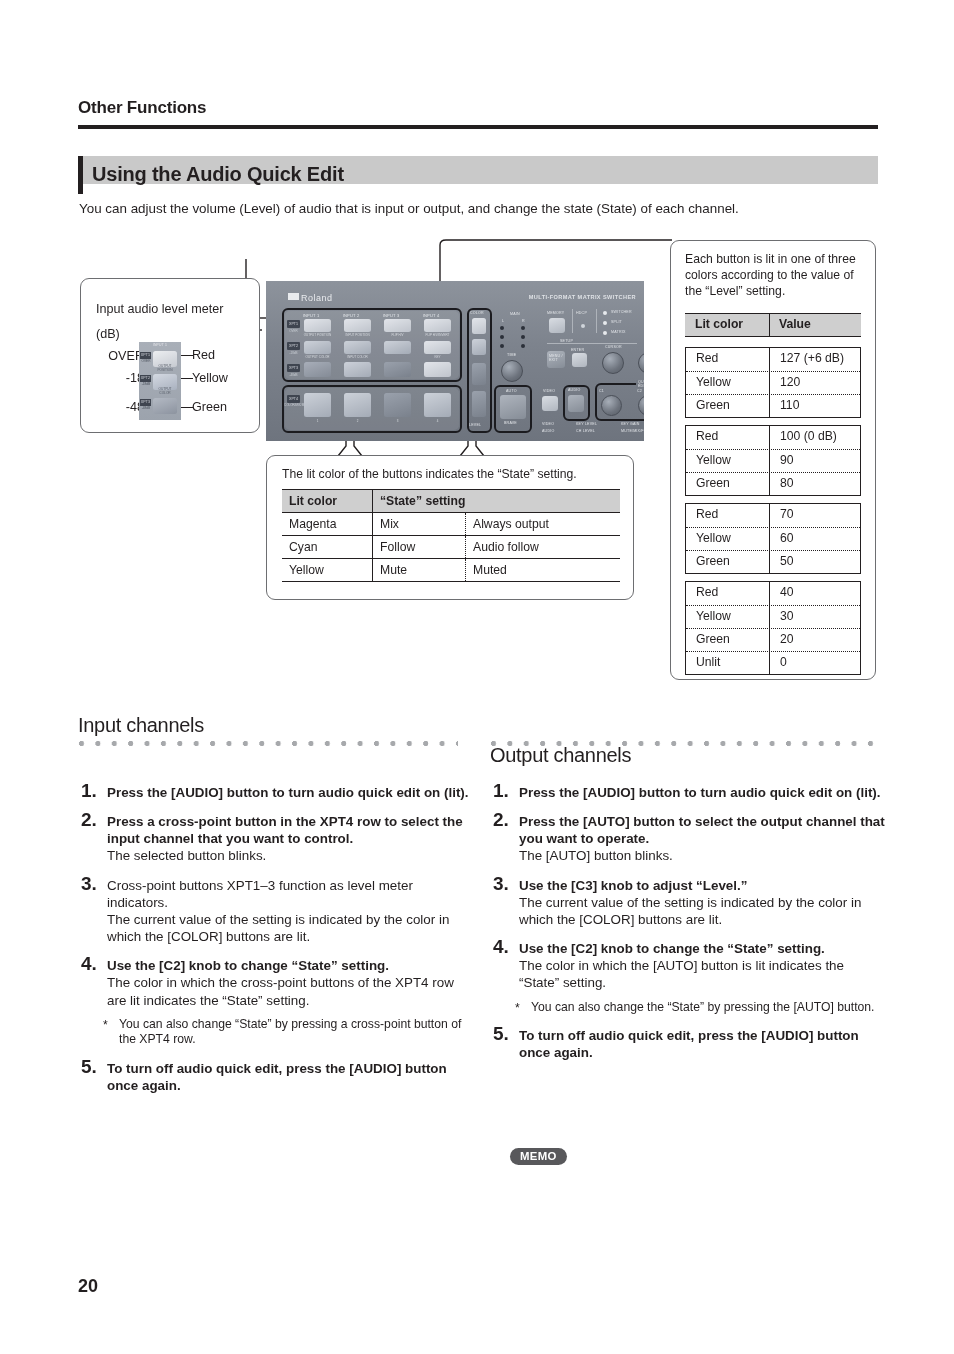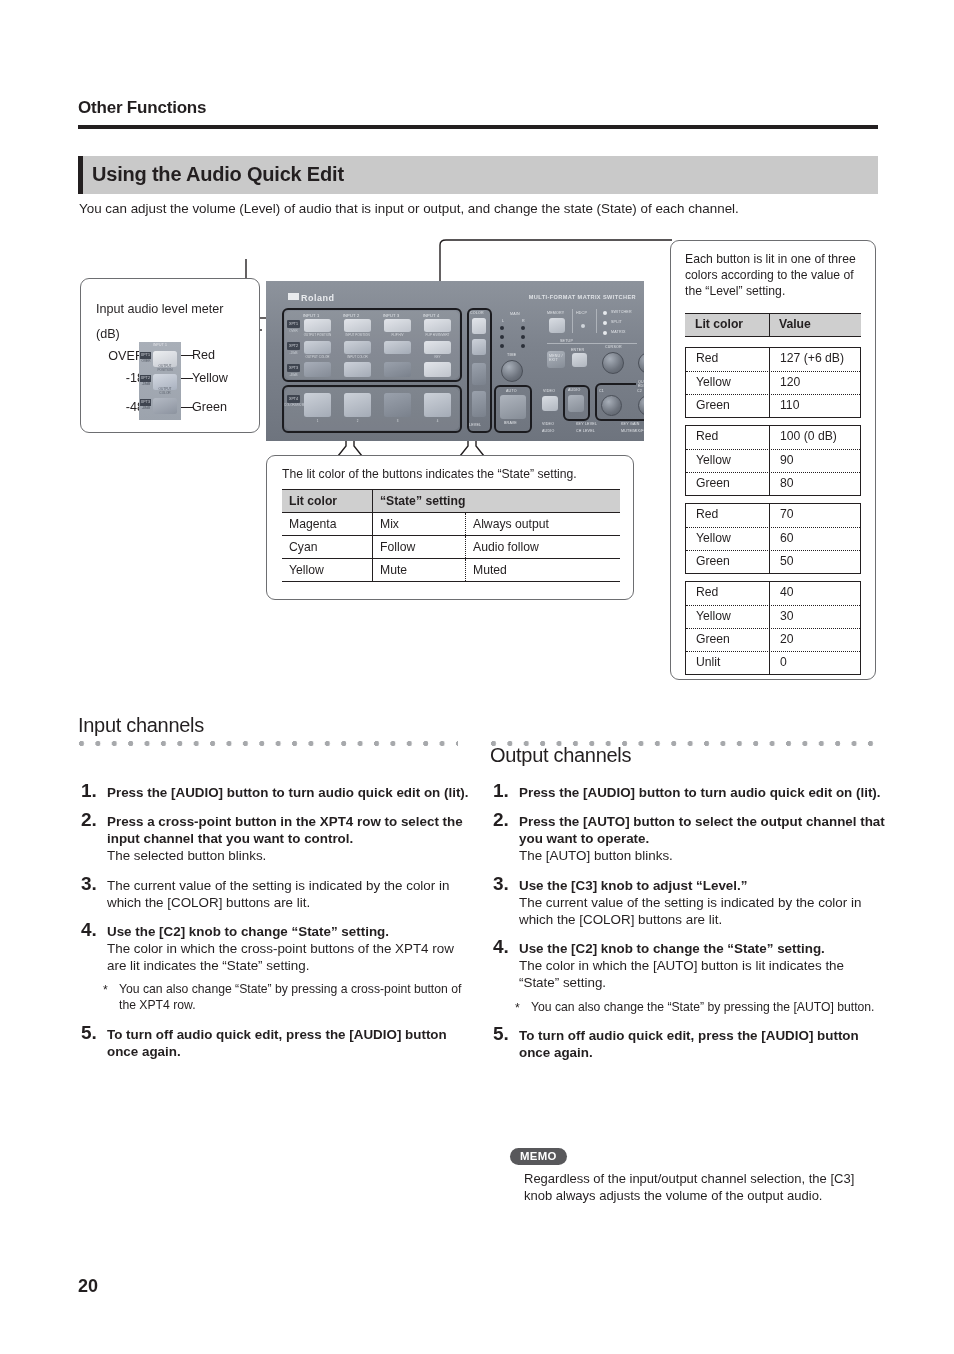--- a/index.html
+++ b/index.html
@@ -18,21 +18,21 @@
     position:absolute;left:78px;top:98px;
     font-size:17px;font-weight:bold;letter-spacing:-0.2px;
     color:#231f20;
   }
   .header-rule{
     position:absolute;left:78px;top:125px;width:800px;height:4px;
     background:#231f20;
   }
 
   .section-band{
-    position:absolute;left:78px;top:156px;width:800px;height:38px;
+    position:absolute;left:78px;top:156px;width:800px;height:28px;
     background:#c9c9c9;
   }
   .section-band-bar{
     position:absolute;left:0;top:0;width:5px;height:38px;background:#231f20;
   }
   .section-band-title{
     position:absolute;left:14px;top:7px;
     font-size:20px;font-weight:bold;letter-spacing:-0.2px;color:#231f20;
   }
 
@@ -84,21 +84,21 @@
   .xbtn.grn{background:linear-gradient(160deg,#b4bac4,#8c939f);}
   .xbtn .sub{position:absolute;left:0;bottom:-5px;width:100%;text-align:center;font-size:3.2px;color:#555b66;}
 
   
   #panel{
     position:absolute;left:266px;top:281px;width:378px;height:160px;
     background:linear-gradient(180deg,#8d939c 0%, #7d838d 40%, #6e747e 100%);
     overflow:hidden;
   }
   .panel-brand{
-    position:absolute;left:22px;top:12px;font-size:9px;font-weight:bold;
+    position:absolute;left:22px;top:12px;font-size:9px;font-weight:normal;
     color:#e9ebee;letter-spacing:0.5px;
   }
   .panel-brand .mark{
     display:inline-block;width:11px;height:7px;background:#e9ebee;margin-right:2px;
     vertical-align:1px;
   }
   .panel-right-title{
     position:absolute;right:8px;top:13px;font-size:5.6px;font-weight:bold;color:#dfe2e6;
     letter-spacing:0.4px;
   }
@@ -520,20 +520,21 @@
     <div class="step">
       <div class="num">2.</div>
       <div class="body">
         <div class="lead-line">Press a cross-point button in the XPT4 row to select the input channel that you want to control.</div>
         <div class="sub-line">The selected button blinks.</div>
       </div>
     </div>
     <div class="step">
       <div class="num">3.</div>
       <div class="body">
+        <div class="sub-line">Cross-point buttons XPT1–3 function as level meter indicators.</div>
         <div class="sub-line">The current value of the setting is indicated by the color in which the [COLOR] buttons are lit.</div>
       </div>
     </div>
     <div class="step">
       <div class="num">4.</div>
       <div class="body">
         <div class="lead-line">Use the [C2] knob to change “State” setting.</div>
         <div class="sub-line">The color in which the cross-point buttons of the XPT4 row are lit indicates the “State” setting.</div>
       </div>
     </div>
@@ -587,17 +588,16 @@
     <div class="step">
       <div class="num">5.</div>
       <div class="body">
         <div class="lead-line">To turn off audio quick edit, press the [AUDIO] button once again.</div>
       </div>
     </div>
   </div>
 
   <div id="memo-block">
     <span class="memo-badge">MEMO</span>
-    <div id="memo-text">Regardless of the input/output channel selection, the [C3] knob always adjusts the volume of the output audio.</div>
   </div>
 
   <div class="pagenum">20</div>
 </div>
 
 </body></html>

